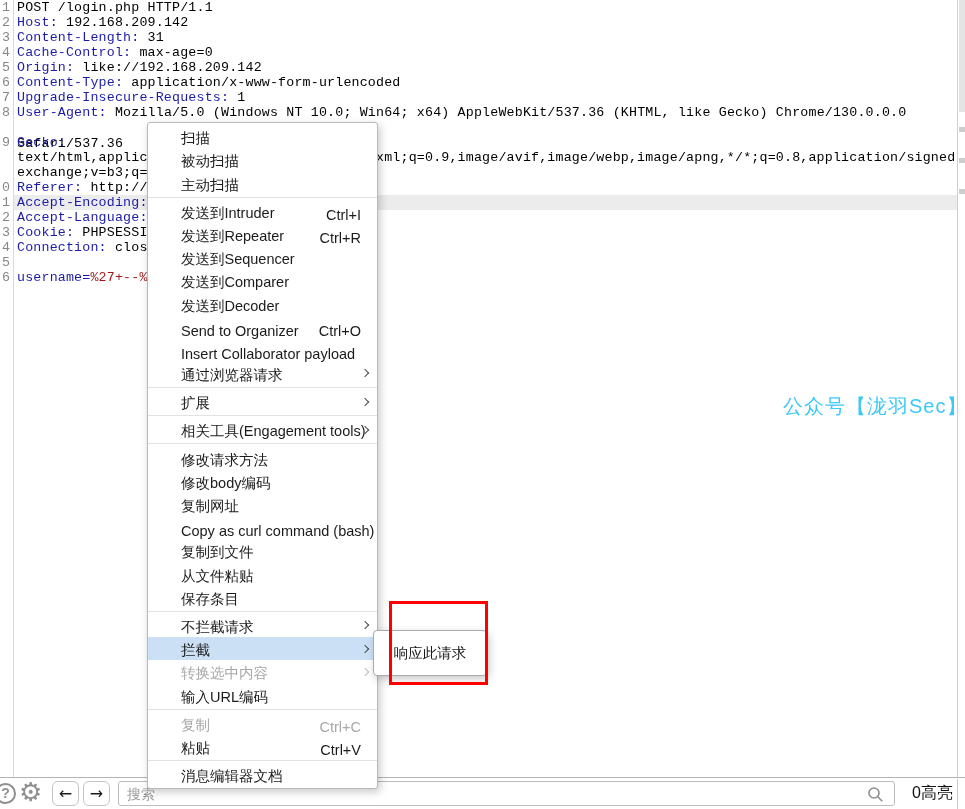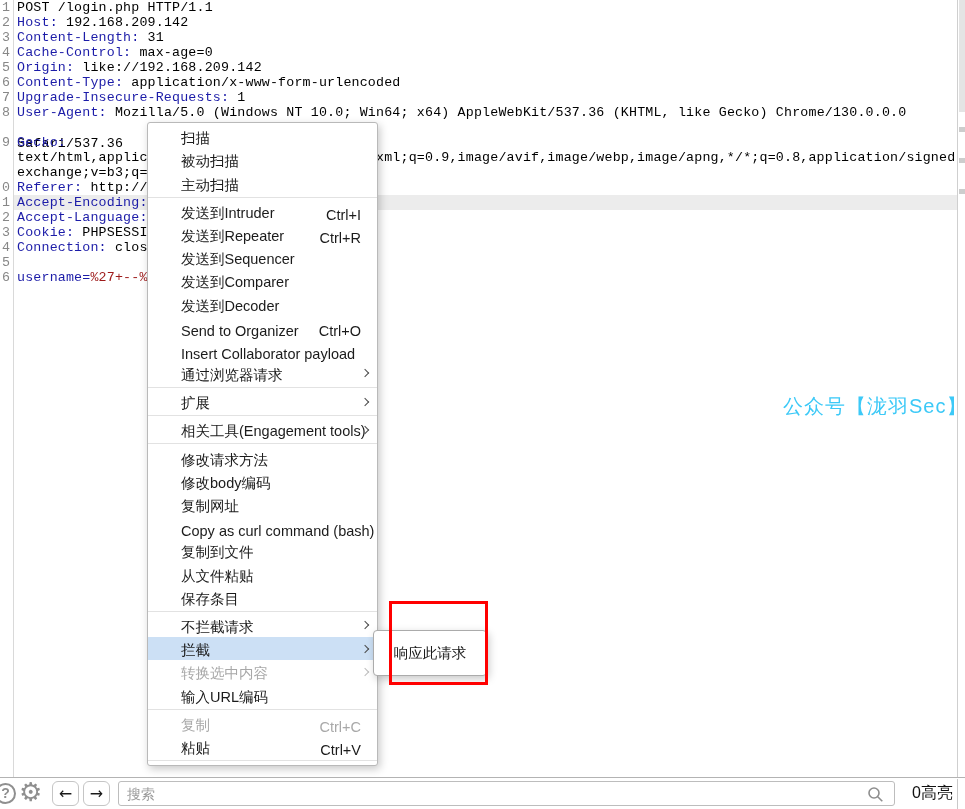--- a/index.html
+++ b/index.html
@@ -211,20 +211,23 @@
       <div class="menu-sep"></div>
       <div class="menu-item disabled">
         <span class="lab">复制</span>
         <span class="sc">Ctrl+C</span>
       </div>
       <div class="menu-item">
         <span class="lab">粘贴</span>
         <span class="sc">Ctrl+V</span>
       </div>
       <div class="menu-sep"></div>
+      <div class="menu-item">
+        <span class="lab">消息编辑器文档</span>
+      </div>
     </div>
 
   <div id="submenu">
     <span>响应此请求</span>
   </div>
 
   <div id="redbox"></div>
 
   <div id="bottombar">
     <div id="help-btn">?</div>

